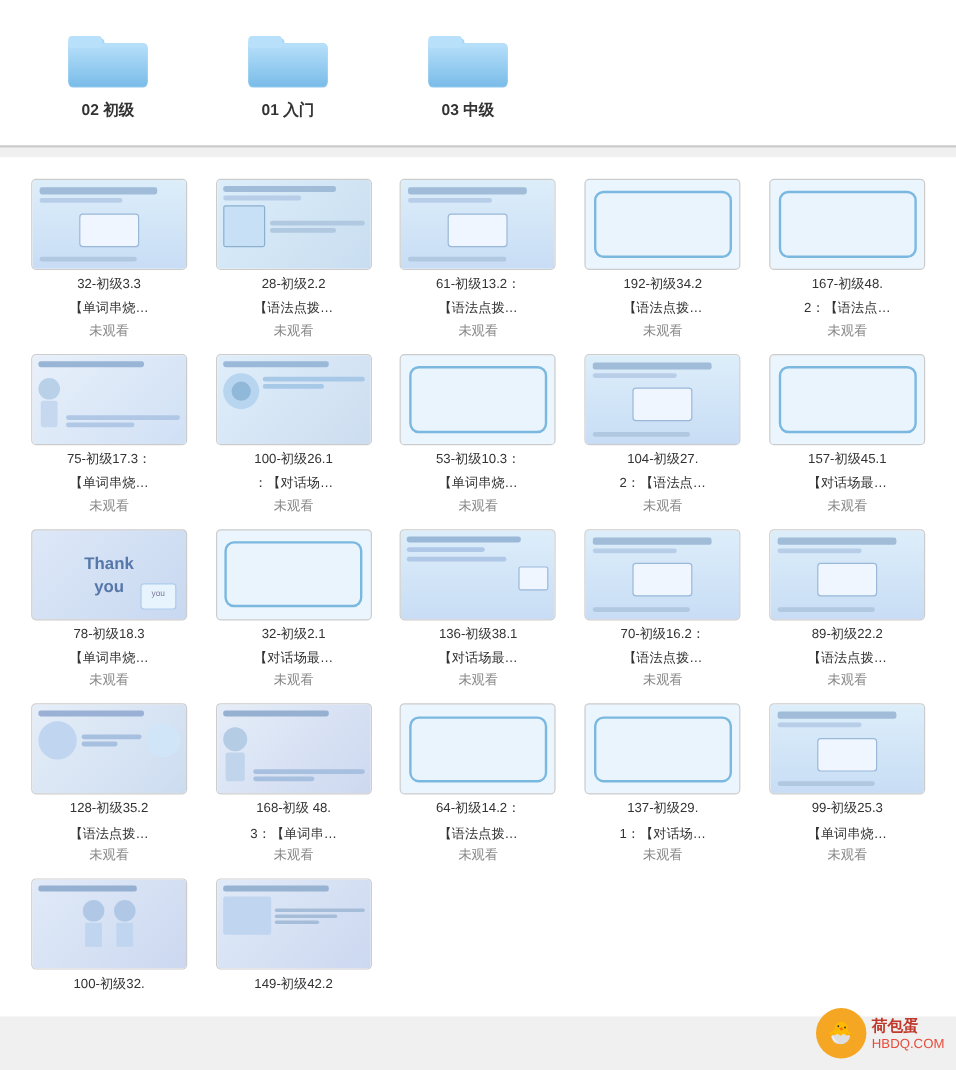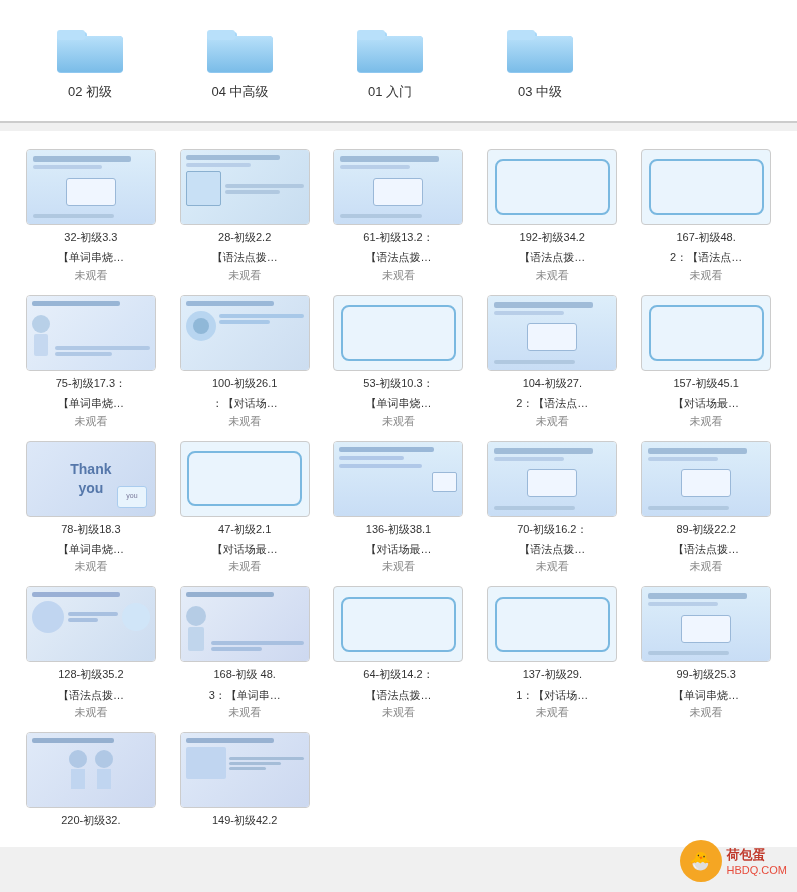--- a/index.html
+++ b/index.html
@@ -40,20 +40,21 @@
     }
     .folder-icon svg {
       width: 70px;
       height: 55px;
     }
     .folder-label {
       margin-top: 8px;
       font-size: 13px;
       color: #333;
       text-align: left;
+      font-weight: bold;
     }
 
     
     .video-section {
       background: #fff;
       padding: 10px 10px;
     }
     .video-grid {
       display: grid;
       grid-template-columns: repeat(5, 1fr);
@@ -145,37 +146,20 @@
         <defs>
           <linearGradient id="folderGrad" x1="0" y1="0" x2="0" y2="1">
             <stop offset="0%" stop-color="#B8E0FA"></stop>
             <stop offset="100%" stop-color="#7ABCE8"></stop>
           </linearGradient>
         </defs>
         <rect x="2" y="10" width="28" height="10" rx="3" ry="3" fill="#B8E0FA"></rect>
       </svg>
     </div>
     <div class="folder-label">02 初级</div>
-  </div>
-      <div class="folder-item">
-    <div class="folder-icon">
-      <svg viewBox="0 0 70 55" xmlns="http://www.w3.org/2000/svg">
-        <rect x="2" y="16" width="66" height="37" rx="4" ry="4" fill="#90C8F0"></rect>
-        <rect x="2" y="12" width="30" height="12" rx="3" ry="3" fill="#A8D8F8"></rect>
-        <rect x="2" y="16" width="66" height="36" rx="4" ry="4" fill="url(#folderGrad)"></rect>
-        <defs>
-          <linearGradient id="folderGrad" x1="0" y1="0" x2="0" y2="1">
-            <stop offset="0%" stop-color="#B8E0FA"></stop>
-            <stop offset="100%" stop-color="#7ABCE8"></stop>
-          </linearGradient>
-        </defs>
-        <rect x="2" y="10" width="28" height="10" rx="3" ry="3" fill="#B8E0FA"></rect>
-      </svg>
-    </div>
-    <div class="folder-label">04 中高级</div>
   </div>
       <div class="folder-item">
     <div class="folder-icon">
       <svg viewBox="0 0 70 55" xmlns="http://www.w3.org/2000/svg">
         <rect x="2" y="16" width="66" height="37" rx="4" ry="4" fill="#90C8F0"></rect>
         <rect x="2" y="12" width="30" height="12" rx="3" ry="3" fill="#A8D8F8"></rect>
         <rect x="2" y="16" width="66" height="36" rx="4" ry="4" fill="url(#folderGrad)"></rect>
         <defs>
           <linearGradient id="folderGrad" x1="0" y1="0" x2="0" y2="1">
             <stop offset="0%" stop-color="#B8E0FA"></stop>
@@ -351,21 +335,21 @@
     </div>
         </div>
         <div class="video-title">78-初级18.3</div>
         <div class="video-title">【单词串烧…</div>
         <div class="video-status">未观看</div>
       </div>
       <div class="video-item">
         <div class="video-thumb" style="background: rgb(234, 245, 253);">
           <div class="thumb-blue-outline"></div>
         </div>
-        <div class="video-title">47-初级2.1</div>
+        <div class="video-title">32-初级2.1</div>
         <div class="video-title">【对话场最…</div>
         <div class="video-status">未观看</div>
       </div>
       <div class="video-item">
         <div class="video-thumb" style="background: rgb(221, 238, 250);">
       <div style="width:100%;height:100%;padding:5px;background:linear-gradient(180deg,#ddeefa,#c8ddf5);">
         <div style="height:5px;background:#9ab8d8;border-radius:2px;width:80%;margin-bottom:4px;"></div>
         <div style="height:4px;background:#b0c8e8;border-radius:2px;width:55%;margin-bottom:4px;"></div>
         <div style="height:4px;background:#b0c8e8;border-radius:2px;width:70%;margin-bottom:4px;"></div>
         <div style="display:flex;justify-content:flex-end;">
@@ -485,21 +469,21 @@
             <div style="width:18px;height:18px;background:#b0c8e5;border-radius:50%;"></div>
             <div style="width:14px;height:20px;background:#c0d5f0;margin-top:1px;"></div>
           </div>
           <div style="display:flex;flex-direction:column;align-items:center;">
             <div style="width:18px;height:18px;background:#b0c8e5;border-radius:50%;"></div>
             <div style="width:14px;height:20px;background:#c0d5f0;margin-top:1px;"></div>
           </div>
         </div>
       </div>
         </div>
-        <div class="video-title">220-初级32.</div>
+        <div class="video-title">100-初级32.</div>
       </div>
       <div class="video-item">
         <div class="video-thumb" style="background: rgb(224, 234, 248);">
       <div style="width:100%;height:100%;padding:5px;background:linear-gradient(135deg,#e0eaf8,#ccd8f0);">
         <div style="height:5px;background:#98b2d2;border-radius:2px;width:75%;margin-bottom:3px;"></div>
         <div style="display:flex;gap:3px;margin-top:4px;">
           <div style="width:40px;height:32px;background:#c0d5f0;border-radius:2px;"></div>
           <div style="flex:1;display:flex;flex-direction:column;justify-content:center;gap:2px;">
             <div style="height:3px;background:#a5bdd8;border-radius:2px;"></div>
             <div style="height:3px;background:#a5bdd8;border-radius:2px;width:70%;"></div>

